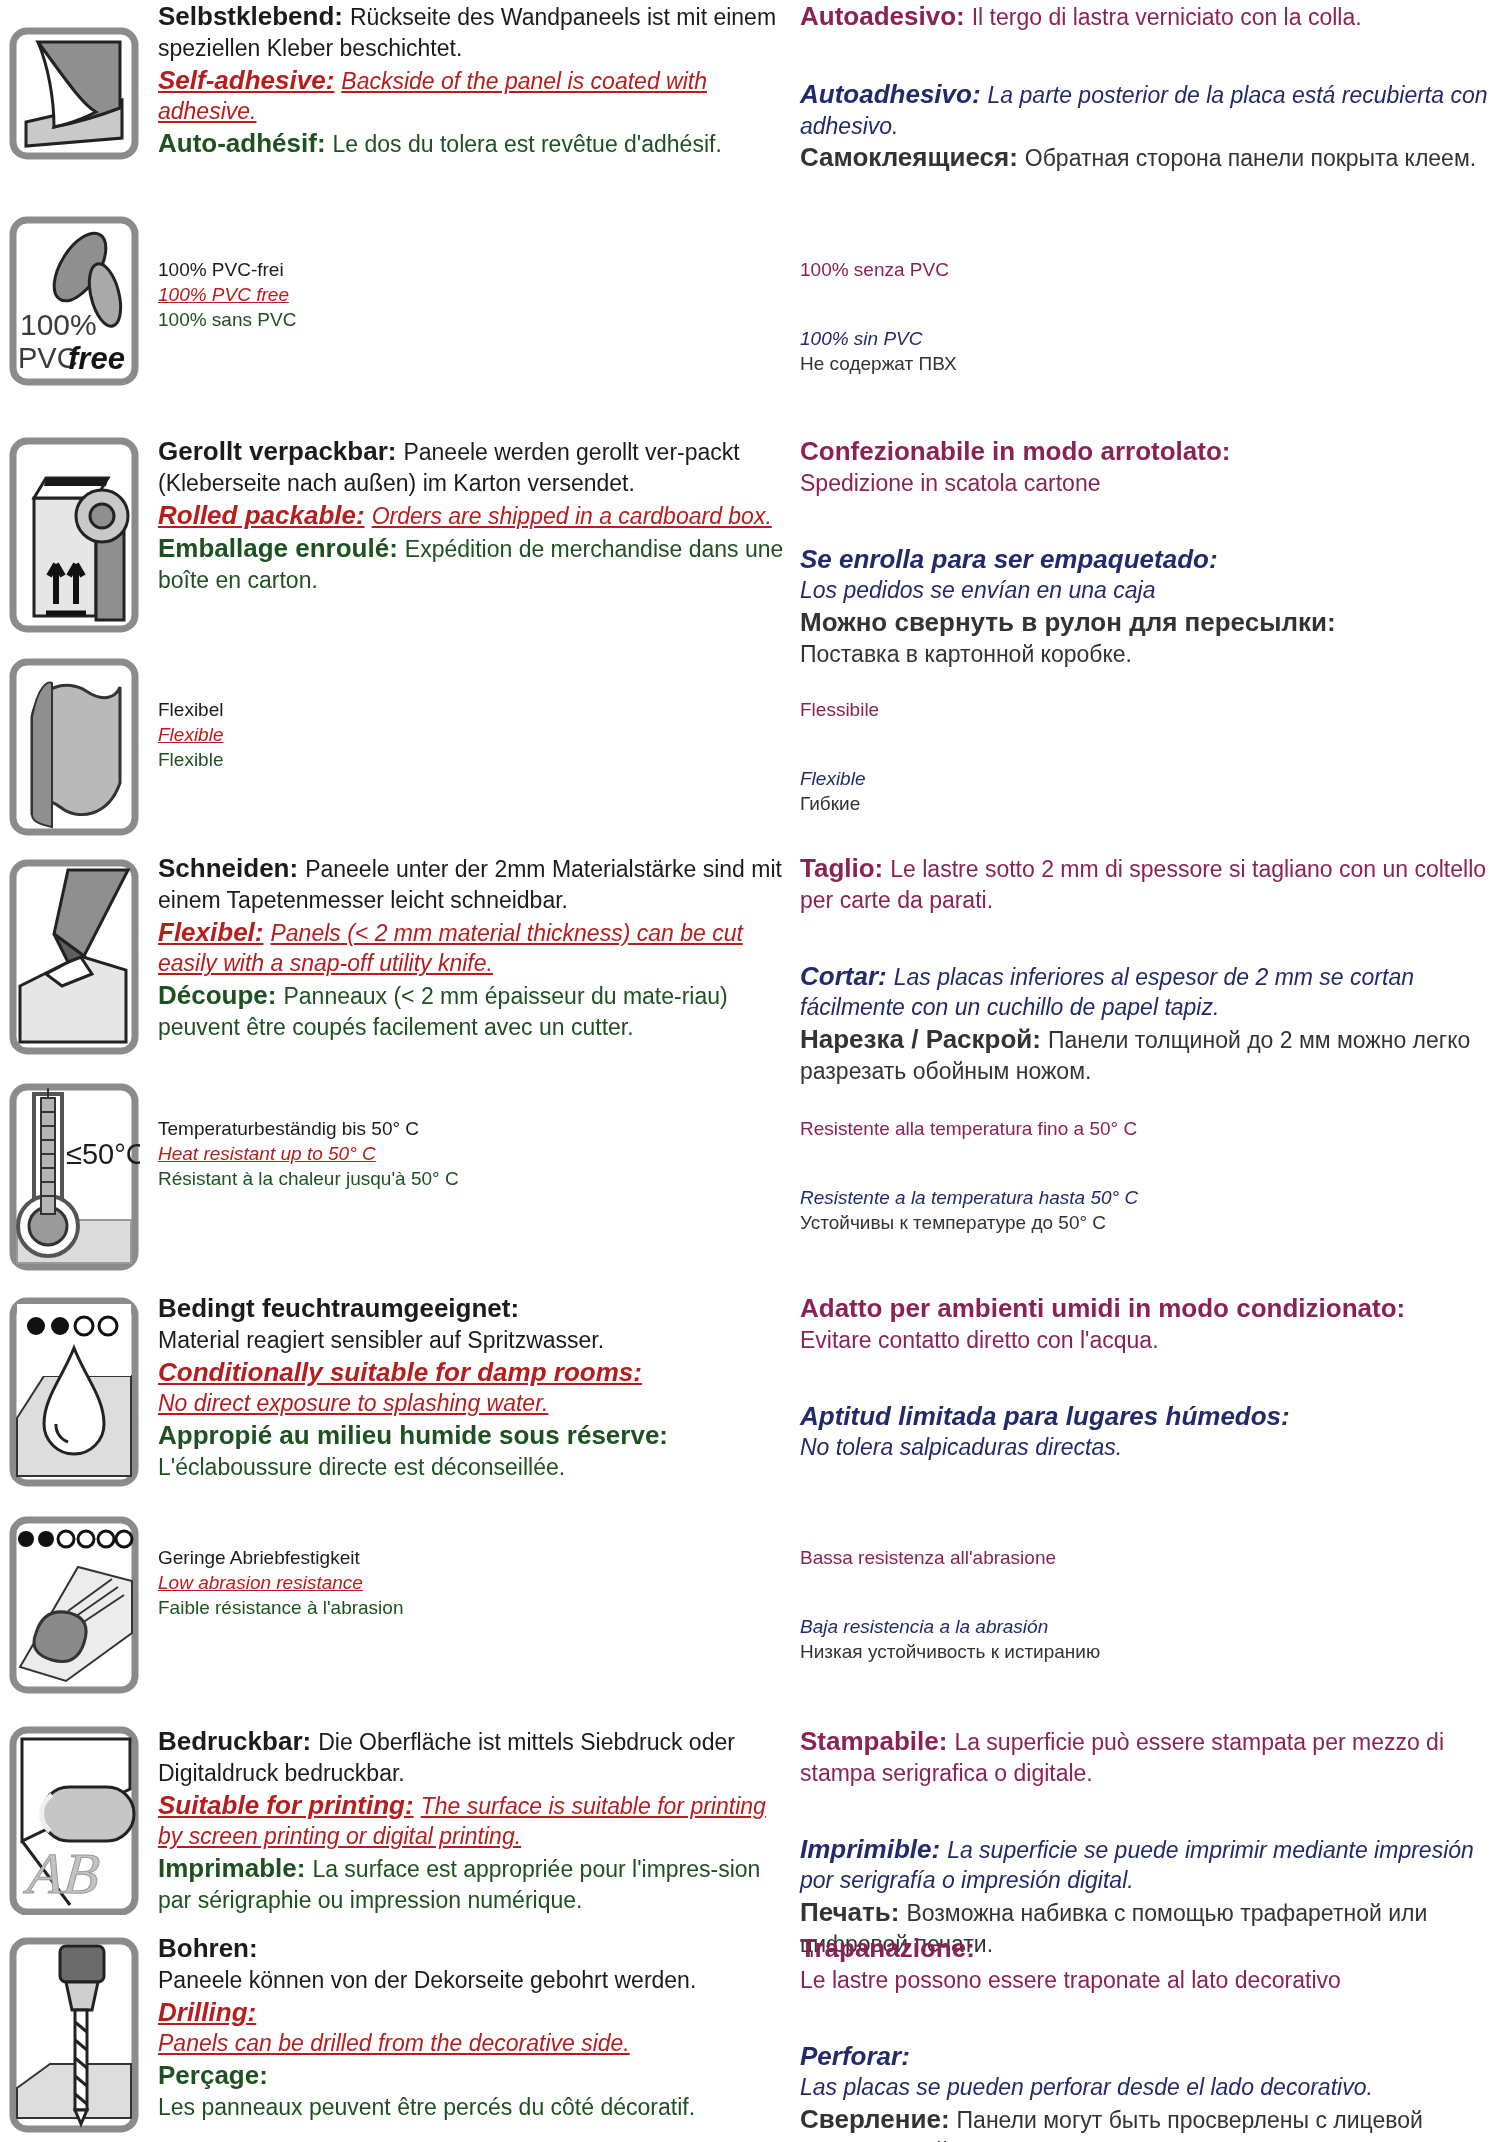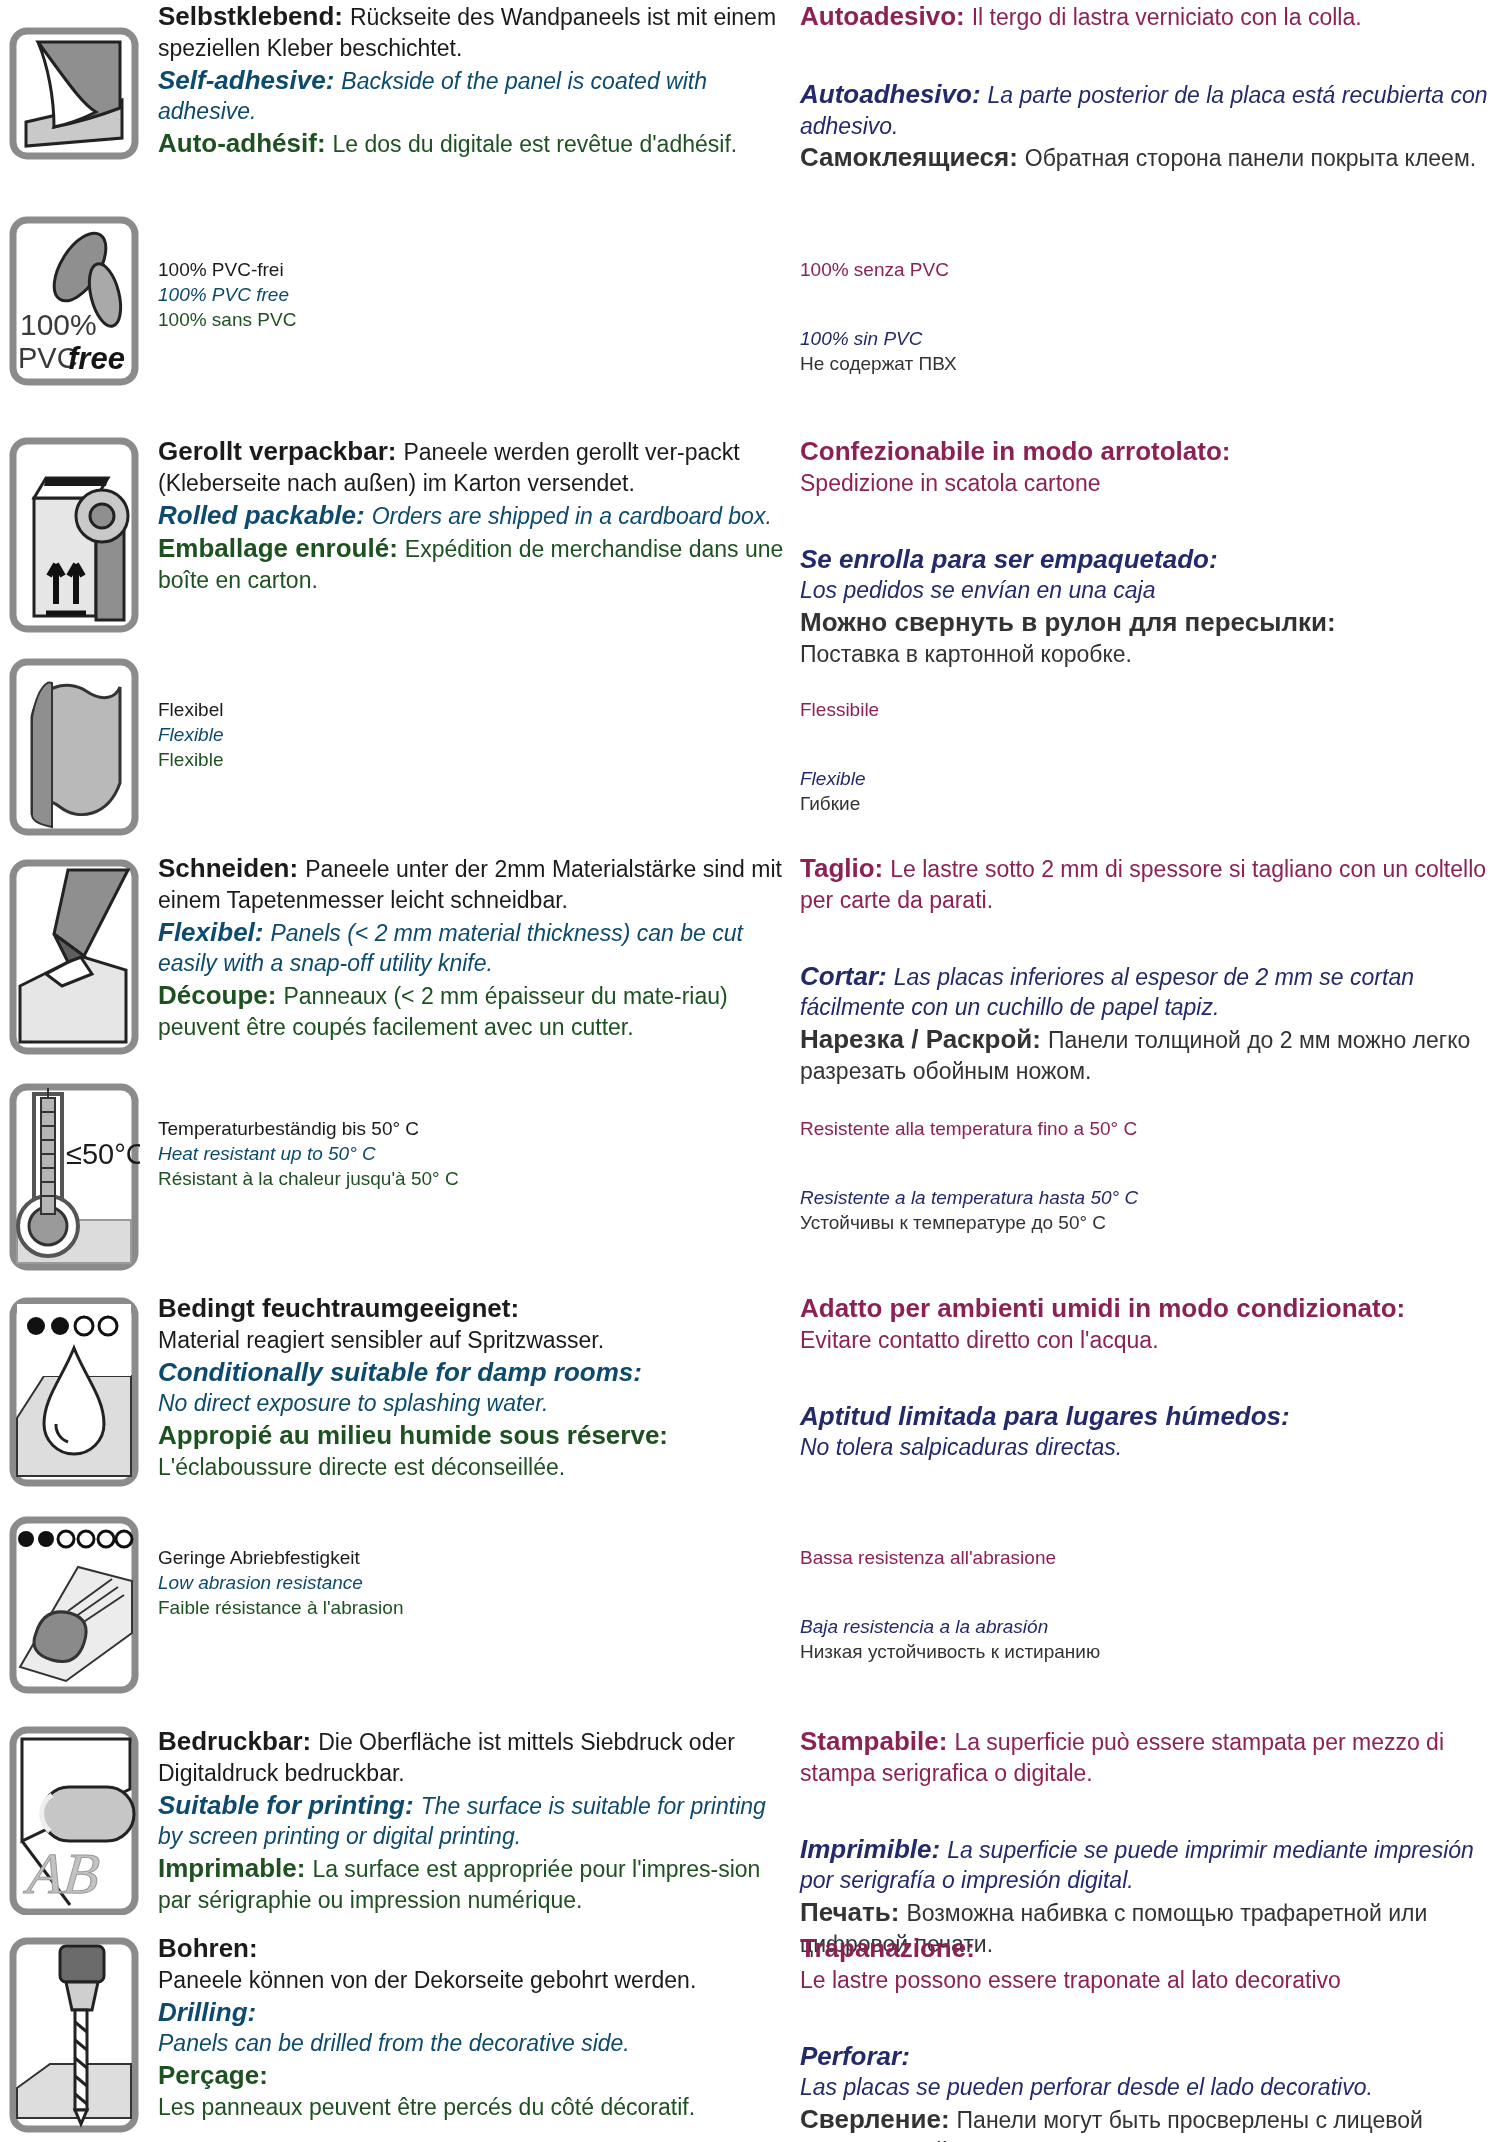--- a/index.html
+++ b/index.html
@@ -7,21 +7,21 @@
   .sheet{width:1500px;height:1750px;}
   .row{display:grid;grid-template-columns:158px 642px 700px;box-sizing:border-box;}
   .icon-cell{padding-left:8px;box-sizing:border-box;}
   .icon-cell svg{display:block;}
   .txtcol{box-sizing:border-box;padding-right:6px;}
   p{margin:0;line-height:1.3;font-size:23px;}
   .plain p{font-size:19px;line-height:1.32;}
   .lead{font-weight:700;font-size:26px;margin-right:7px;}
   .stack > .lead{display:block;margin-right:0;}
   .lang-de{color:#1b1b1b;}
-  .lang-en{color:#0c4a6e;font-style:italic;}
+  .lang-en{color:#b91c1c;font-style:italic;text-decoration:underline;}
   .lang-fr{color:#1d5220;}
   .lang-it{color:#8c2155;}
   .lang-es{color:#232a6c;font-style:italic;margin-top:44px;}
   .lang-ru{color:#333333;}
   
   .r0{height:195px}.r1{height:235px}.r2{height:225px}.r3{height:195px}.r4{height:230px}
   .r5{height:210px}.r6{height:225px}.r7{height:210px}.r8{height:205px}.r9{height:212px}
   .r0 .icon-cell{padding-top:26px}.r1 .icon-cell{padding-top:20px}.r2 .icon-cell{padding-top:6px}
   .r3 .icon-cell{padding-top:2px}.r4 .icon-cell{padding-top:8px}.r5 .icon-cell{padding-top:2px}
   .r6 .icon-cell{padding-top:6px}.r7 .icon-cell{padding-top:0}.r8 .icon-cell{padding-top:0}
@@ -49,21 +49,21 @@
       <svg width="132" height="135" viewBox="0 0 132 135">
         <rect class="frame" x="5" y="5" width="122" height="125" rx="14"></rect>
         <polygon class="g2" points="18,96 114,74 114,112 18,120"></polygon>
         <path class="g1" d="M30,16 L112,16 L112,82 C86,92 66,97 46,101 C58,74 48,42 30,16 Z"></path>
         <path class="wh" d="M46,101 C46,72 40,40 30,16 C58,54 74,78 88,86 C74,93 60,98 46,101 Z"></path>
       </svg>
     </div>
     <div class="txtcol">
       <p class="lang-de"><span class="lead">Selbstklebend:</span><span>Rückseite des Wandpaneels ist mit einem speziellen Kleber beschichtet.</span></p>
       <p class="lang-en"><span class="lead">Self-adhesive:</span><span>Backside of the panel is coated with adhesive.</span></p>
-      <p class="lang-fr"><span class="lead">Auto-adhésif:</span><span>Le dos du digitale est revêtue d'adhésif.</span></p>
+      <p class="lang-fr"><span class="lead">Auto-adhésif:</span><span>Le dos du tolera est revêtue d'adhésif.</span></p>
     </div>
     <div class="txtcol">
       <p class="lang-it"><span class="lead">Autoadesivo:</span><span>Il tergo di lastra verniciato con la colla.</span></p>
       <p class="lang-es"><span class="lead">Autoadhesivo:</span><span>La parte posterior de la placa está recubierta con adhesivo.</span></p>
       <p class="lang-ru"><span class="lead">Самоклеящиеся:</span><span>Обратная сторона панели покрыта клеем.</span></p>
     </div>
   </div>
 
   <div class="row r1 plain">
     <div class="icon-cell">

